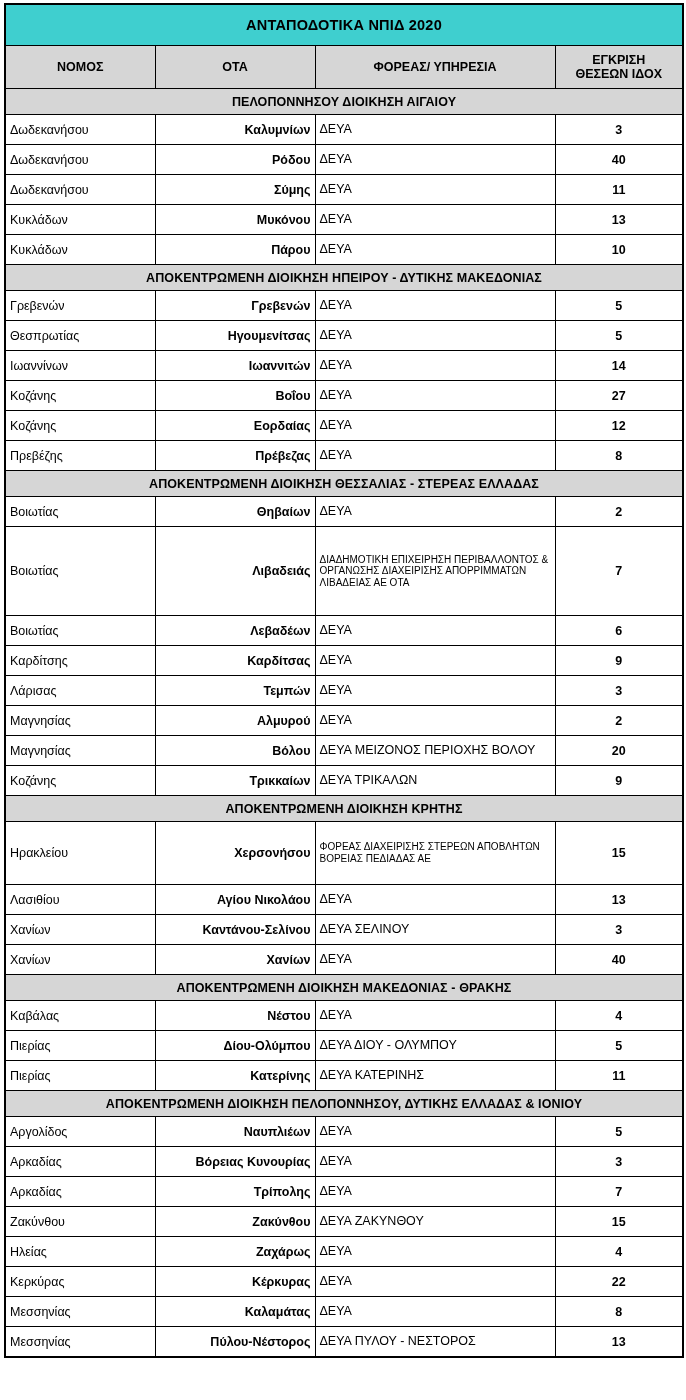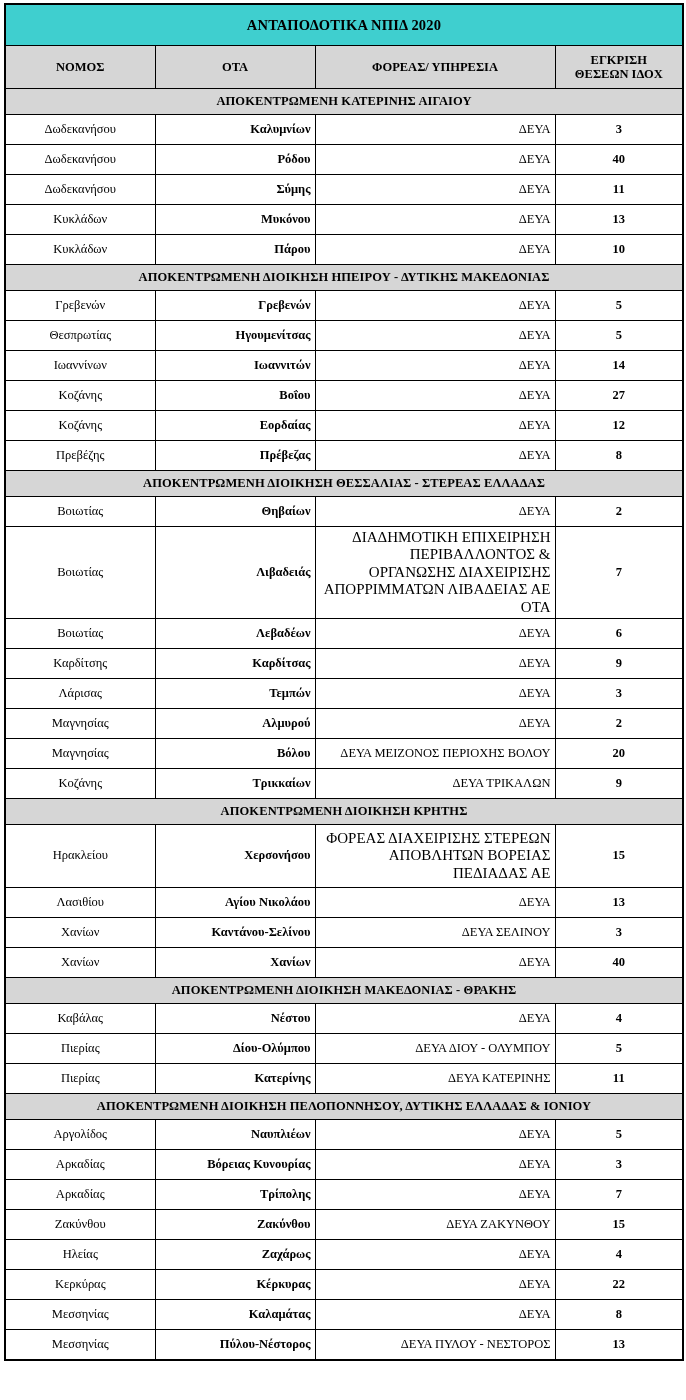--- a/index.html
+++ b/index.html
@@ -13,21 +13,20 @@
     height: 1400px;
     overflow: hidden;
     font-family: "Liberation Sans", "DejaVu Sans", sans-serif;
     -webkit-font-smoothing: antialiased;
   }
   .sheet {
     box-sizing: border-box;
     width: 686px;
     height: 1400px;
     padding: 3px 4px 4px 4px;
-    font-family: Liberation Serif, serif;
   }
   table.grid {
     border-collapse: collapse;
     table-layout: fixed;
     width: 678px;
     border: 2px solid #000000;
   }
   table.grid td {
     border: 1px solid #000000;
     padding: 0 4px;
@@ -71,36 +70,35 @@
     height: 25px;
     letter-spacing: .1px;
   }
 
   
   tr.data-row td {
     height: 29px;
     font-size: 12.5px;
   }
   td.cell-nomos {
-    text-align: center;
     font-weight: normal;
   }
   td.cell-ota {
     text-align: right;
     font-weight: bold;
     padding-left: 9px;
   }
   td.cell-foreas {
-    text-align: right;
+    text-align: left;
     font-weight: normal;
     font-size: 11.5px;
     line-height: 1.14;
   }
   td.cell-foreas.multiline {
-    font-size: 15px;
+    font-size: 10px;
     line-height: 1.16;
     padding: 2px 4px;
   }
   td.cell-egkrisi {
     text-align: center;
     font-weight: bold;
     font-size: 13px;
   }
 </style>
 </head>
@@ -118,21 +116,21 @@
         <tr class="title-row">
           <td class="" colspan="4">ΑΝΤΑΠΟΔΟΤΙΚΑ ΝΠΙΔ 2020</td>
         </tr>
         <tr class="head-row">
           <td class="">ΝΟΜΟΣ</td>
           <td class="">ΟΤΑ</td>
           <td class="">ΦΟΡΕΑΣ/ ΥΠΗΡΕΣΙΑ</td>
           <td class="">ΕΓΚΡΙΣΗ<br>ΘΕΣΕΩΝ ΙΔΟΧ</td>
         </tr>
         <tr class="section-row">
-          <td class="" colspan="4">ΑΠΟΚΕΝΤΡΩΜΕΝΗ ΚΑΤΕΡΙΝΗΣ ΑΙΓΑΙΟΥ</td>
+          <td class="" colspan="4">ΠΕΛΟΠΟΝΝΗΣΟΥ ΔΙΟΙΚΗΣΗ ΑΙΓΑΙΟΥ</td>
         </tr>
         <tr class="data-row">
           <td class="cell-nomos">Δωδεκανήσου</td>
           <td class="cell-ota">Καλυμνίων</td>
           <td class="cell-foreas">ΔΕΥΑ</td>
           <td class="cell-egkrisi">3</td>
         </tr>
         <tr class="data-row">
           <td class="cell-nomos">Δωδεκανήσου</td>
           <td class="cell-ota">Ρόδου</td>

